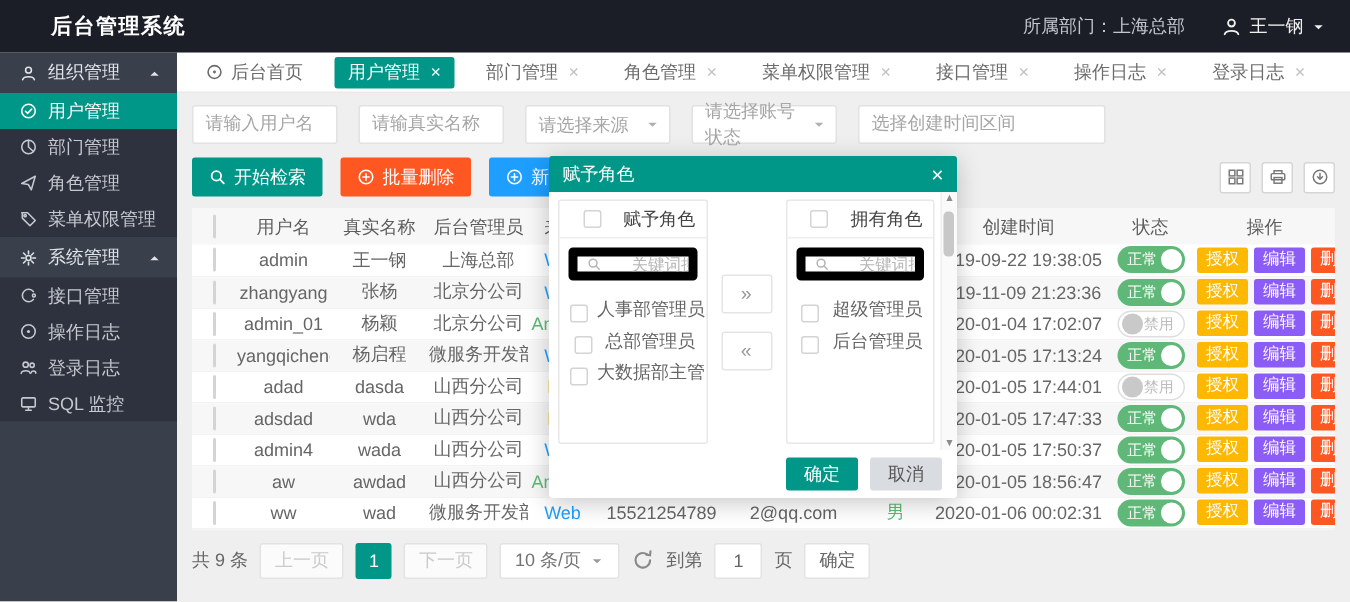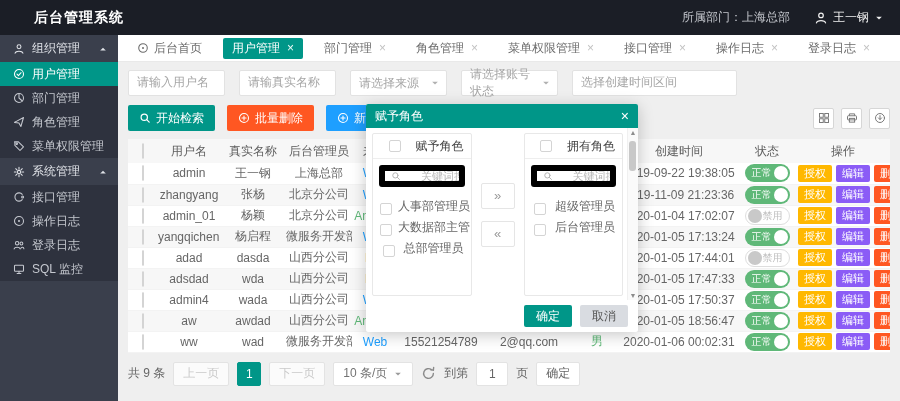--- a/index.html
+++ b/index.html
@@ -494,25 +494,25 @@
           </svg>
         <span>关键词搜索</span>
       </div>
       <div class="panel-list" id="left-list">
           <div class="p-item">
             <span class="cb"></span>
             <span>人事部管理员</span>
           </div>
           <div class="p-item">
             <span class="cb"></span>
-            <span>大数据部主管</span>
+            <span>总部管理员</span>
           </div>
           <div class="p-item">
             <span class="cb"></span>
-            <span>总部管理员</span>
+            <span>大数据部主管</span>
           </div>
         </div>
     </div>
     <div class="transfer-mid">
       <button class="t-btn">»</button>
       <button class="t-btn">«</button>
     </div>
     <div class="panel">
       <div class="panel-head">
         <span class="cb"></span>

